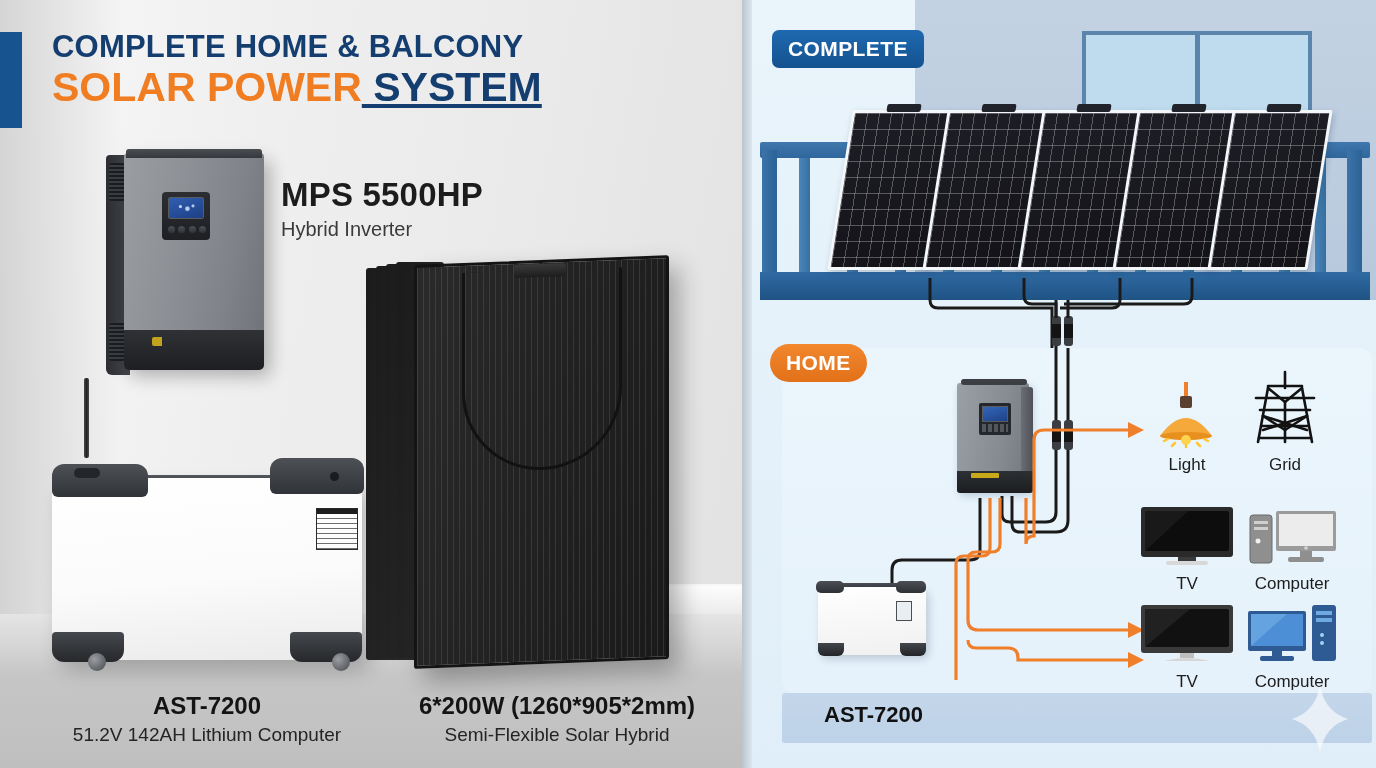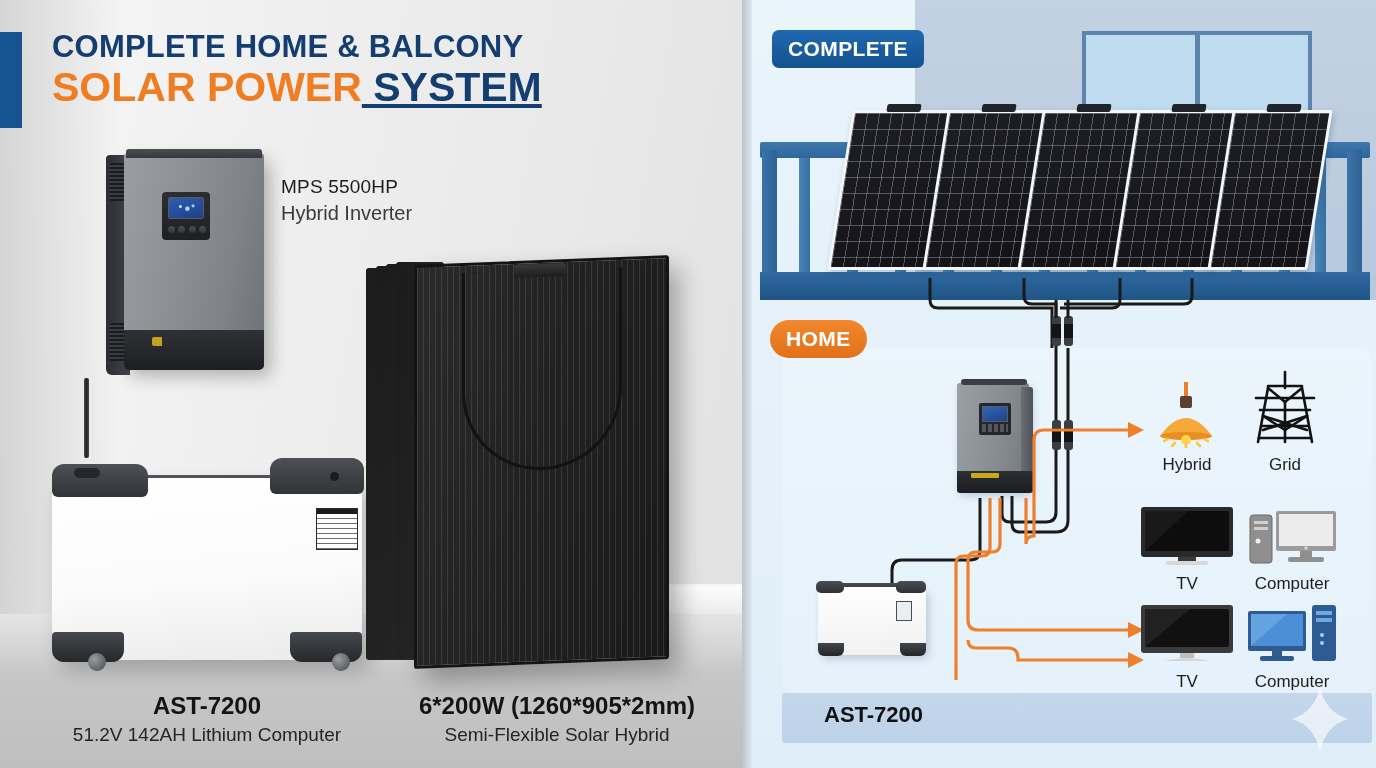--- a/index.html
+++ b/index.html
@@ -110,21 +110,21 @@
     background: linear-gradient(90deg,#d4b01c 0 10px, transparent 10px);
     border-radius: 2px; opacity:.9;
   }
   .inv-cable {
     position: absolute; left: 84px; top: 378px; width: 5px; height: 80px;
     background: linear-gradient(90deg,#4a4a4a,#222,#4a4a4a); border-radius:2px;
   }
 
   
   .inv-caption { position: absolute; left: 281px; top: 176px; }
-  .inv-caption .name { font-size: 19px; font-weight: normal; color: #1c1c1c; letter-spacing:.2px;}
+  .inv-caption .name { font-size: 33px; font-weight: bold; color: #1c1c1c; letter-spacing:.2px;}
   .inv-caption .sub { font-size: 20px; color: #3a3a3a; margin-top: 4px; }
 
   
   .bat-photo { position: absolute; left: 44px; top: 450px; width: 330px; height: 230px; }
   .bat-body {
     position: absolute; left: 8px; top: 28px; width: 310px; height: 182px;
     background: linear-gradient(175deg,#ffffff 0%,#fbfbfb 55%,#eaeaea 100%);
     border-radius: 14px;
     box-shadow: 8px 10px 20px rgba(0,0,0,.22);
   }
@@ -264,21 +264,21 @@
     position: absolute; left: 30px; top: 348px; width: 590px; height: 345px;
     background: linear-gradient(180deg,#eaf5fc,#e6f2fb);
     border-radius: 12px;
   }
   .badge {
     position: absolute; display:inline-block; padding: 7px 16px;
     font-size: 21px; font-weight: bold; color: #ffffff;
     border-radius: 7px; letter-spacing: .4px;
   }
   .badge-balcony { left: 20px; top: 30px; background: linear-gradient(180deg,#1f69b0,#14528f); }
-  .badge-home { left: 18px; top: 320px; background: linear-gradient(180deg,#f2872c,#e2711a); border-radius: 19px; }
+  .badge-home { left: 18px; top: 344px; background: linear-gradient(180deg,#f2872c,#e2711a); border-radius: 19px; }
 
   
   .d-inv { position: absolute; left: 205px; top: 375px; width: 80px; height: 122px; }
   .d-inv-body {
     position:absolute; left:0; top:8px; width:72px; height:108px;
     background: linear-gradient(100deg,#9ba0a6,#868b92 60%,#73777d);
     border-radius: 3px; box-shadow: 3px 4px 8px rgba(30,60,90,.25);
   }
   .d-inv-side {
     position:absolute; left:64px; top:12px; width:12px; height:104px;
@@ -546,21 +546,21 @@
         <ellipse cx="42" cy="54" rx="26" ry="4" fill="#e8901f"></ellipse>
         <circle cx="42" cy="58" r="5" fill="#ffd34d"></circle>
         <g stroke="#ffc62e" stroke-width="2.5" stroke-linecap="round">
           <line x1="42" y1="63" x2="42" y2="66"></line>
           <line x1="31" y1="61" x2="28" y2="64"></line>
           <line x1="53" y1="61" x2="56" y2="64"></line>
           <line x1="24" y1="57" x2="20" y2="59"></line>
           <line x1="60" y1="57" x2="64" y2="59"></line>
         </g>
       </svg>
-      <div class="appl-label">Hybrid</div>
+      <div class="appl-label">Light</div>
     </div>
 
     <div class="appl" style="left:490px; top:368px; width:86px;">
       <svg width="86" height="80" viewBox="0 0 86 80">
         <g stroke="#121212" stroke-width="2.6" fill="none" stroke-linecap="round">
           <line x1="43" y1="4" x2="43" y2="20"></line>
           <line x1="26" y1="18" x2="60" y2="18"></line>
           <line x1="14" y1="30" x2="72" y2="30"></line>
           <line x1="18" y1="42" x2="68" y2="42"></line>
           <line x1="26" y1="20" x2="16" y2="74"></line>

